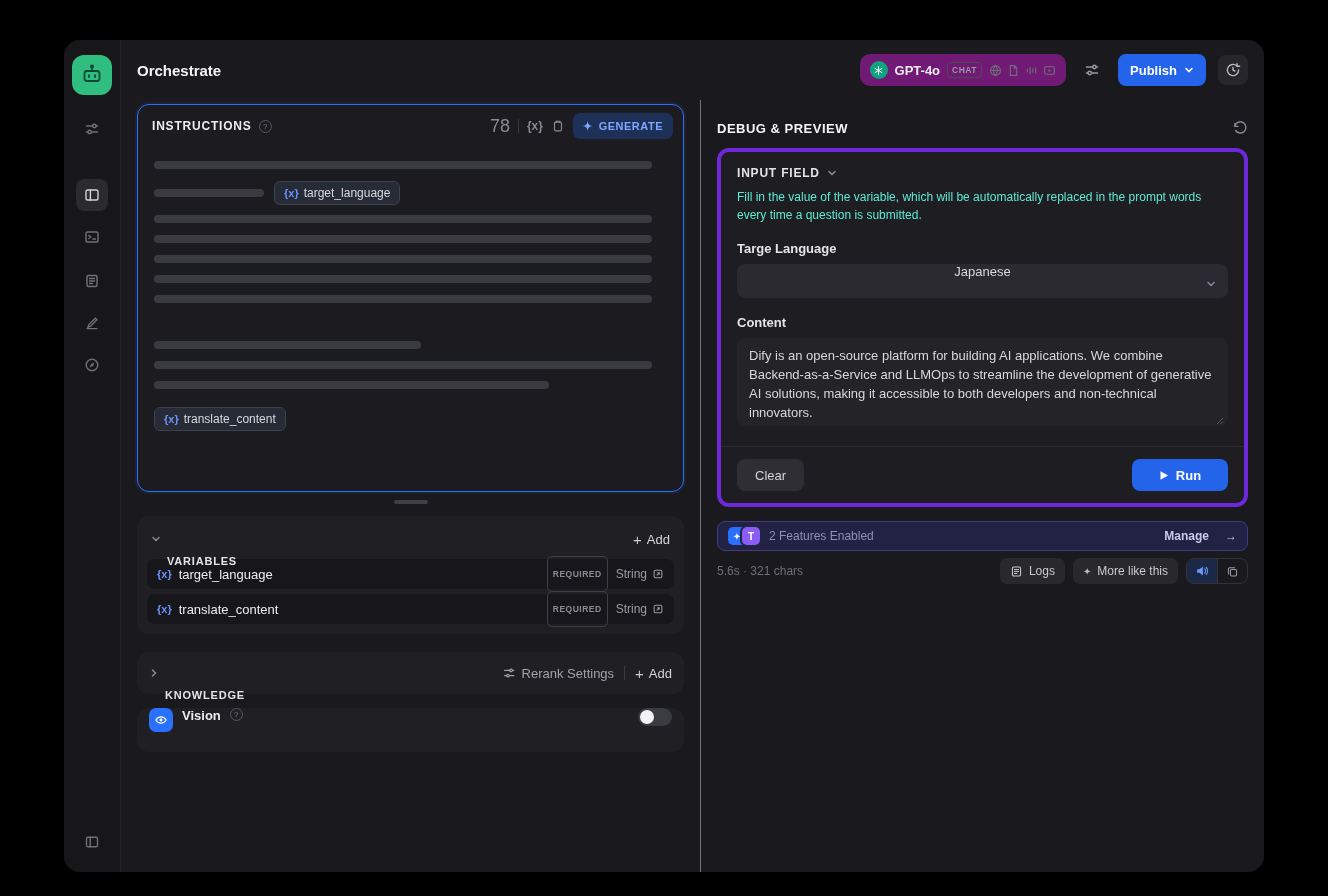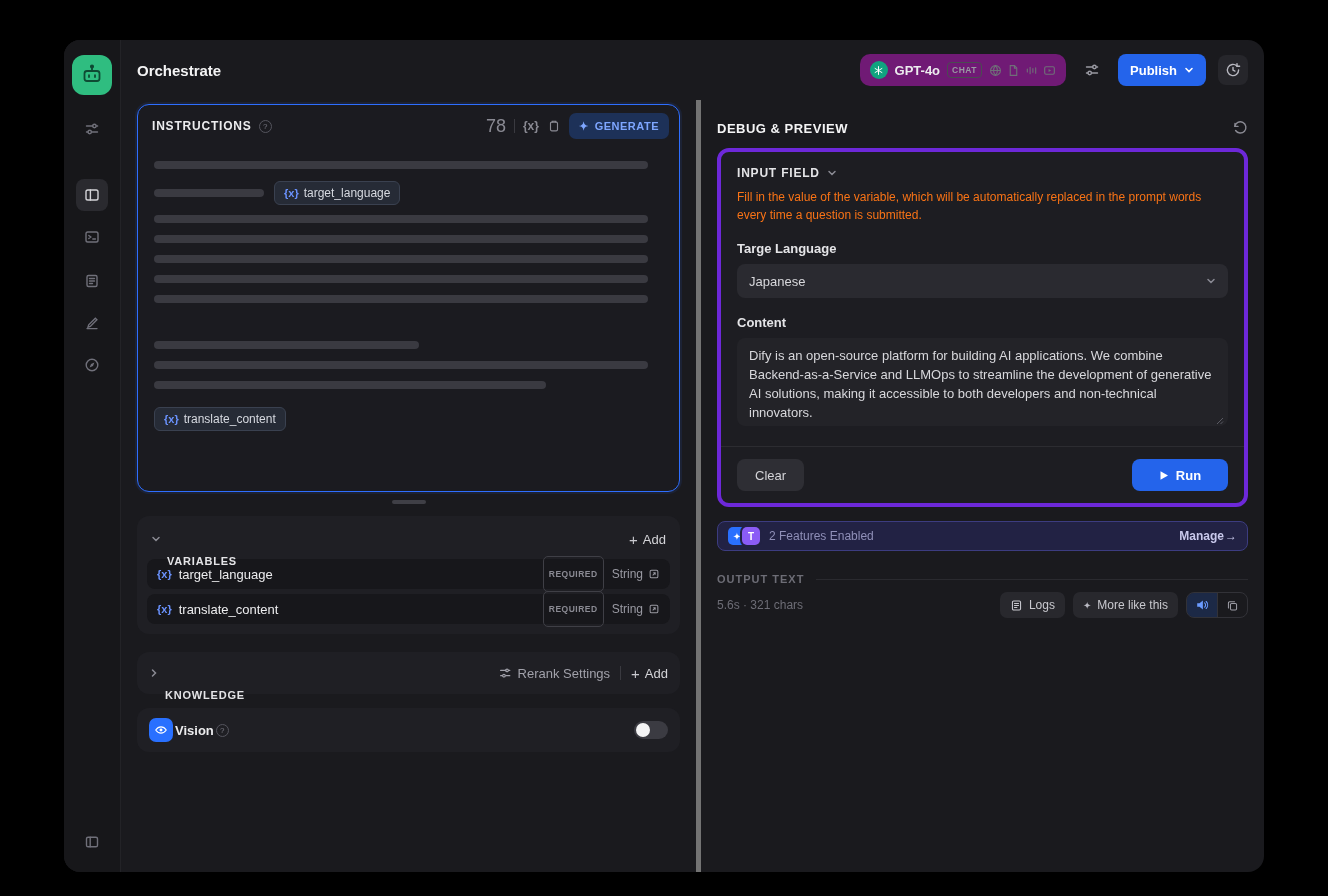--- a/index.html
+++ b/index.html
@@ -39,21 +39,21 @@
   .params-btn { width:28px; height:28px; border-radius:8px; display:flex; align-items:center;
     justify-content:center; color:#9a9aa3; cursor:pointer; }
   .publish-btn { display:flex; align-items:center; gap:7px; height:32px; padding:0 12px;
     background:#2464eb; color:#fff; font-size:13px; font-weight:600; border:none;
     border-radius:8px; cursor:pointer; }
   .history-btn { width:30px; height:30px; border-radius:8px; background:#26262b;
     display:flex; align-items:center; justify-content:center; color:#b8b8c0; cursor:pointer; }
 
   
   .main { position:absolute; left:57px; right:0; top:60px; bottom:0; display:flex; }
-  .left-col { width:580px; padding:4px 16px 16px; border-right:5px solid #737373; }
+  .left-col { width:580px; padding:4px 16px 16px; border-right:1px solid #737373; }
   .right-col { flex:1; padding:0 16px; }
 
   
   .instructions { height:388px; background:#1b1b20; border:1px solid #2e6eff;
     border-radius:12px; box-shadow:0 0 0 2px rgba(46,110,255,.10); display:flex; flex-direction:column; }
   .ins-header { display:flex; align-items:center; height:42px; padding:0 10px 0 14px; gap:7px; }
   .ins-title { font-size:12px; font-weight:700; letter-spacing:.8px; color:#ececee; }
   .help-dot { width:13px; height:13px; border:1px solid #55555e; border-radius:50%;
     display:flex; align-items:center; justify-content:center; font-size:8px;
     color:#7a7a84; cursor:pointer; }
@@ -89,43 +89,43 @@
   .var-row .pfx { font-size:11px; font-weight:700; color:#6b93ff; margin-right:7px; }
   .var-row .nm { font-size:13px; color:#ececee; }
   .var-row .right { margin-left:auto; display:flex; align-items:center; gap:8px; }
   .req-badge { font-size:8.5px; font-weight:700; letter-spacing:.5px; color:#8a8a93;
     border:1px solid #3f3f46; border-radius:5px; padding:12px 5px; }
   .type-lbl { display:flex; align-items:center; gap:5px; font-size:12px; color:#9a9aa3; cursor:pointer; }
   .knowledge { margin-top:18px; height:42px; display:flex; align-items:center; padding:0 12px; }
   .know-right { margin-left:auto; display:flex; align-items:center; gap:10px; }
   .rerank-btn { display:flex; align-items:center; gap:6px; background:none; border:none;
     color:#a1a1aa; font-size:13px; cursor:pointer; }
-  .vision-card { margin-top:14px; height:44px; display:flex; align-items:center;
-    gap:2px; padding:0 12px; }
+  .vision-card { margin-top:14px; height:44px; display:flex; 
+    gap:9px; padding:0 12px; }
   .vision-icon { width:24px; height:24px; border-radius:7px; background:#2970ff;
     display:flex; align-items:center; justify-content:center; }
   .vision-lbl { font-size:13px; font-weight:600; color:#ececee; }
   .toggle { margin-left:auto; width:34px; height:18px; border-radius:9px; background:#3b3b42;
     position:relative; cursor:pointer; }
   .toggle .knob { position:absolute; left:2px; top:2px; width:14px; height:14px;
     border-radius:50%; background:#f4f4f5; }
 
   
   .debug-head { margin-top:20px; display:flex; align-items:center; }
   .debug-title { font-size:13px; font-weight:700; letter-spacing:.5px; color:#f4f4f5; }
   .debug-head .icon-btn { margin-left:auto; }
 
   .input-card { margin-top:12px; background:#1d1d22; border:4px solid #6d28d9; border-radius:12px; }
   .input-card .body { padding:14px 16px 16px; }
   .if-head { display:flex; align-items:center; gap:7px; cursor:pointer; }
   .if-title { font-size:12px; font-weight:700; letter-spacing:.8px; color:#e4e4e7; }
-  .if-desc { margin-top:8px; font-size:12px; line-height:1.5; color:#f97316; max-width:520px; }
+  .if-desc { margin-top:8px; font-size:12px; line-height:1.5; color:#5eead4; max-width:520px; }
   .field-label { margin-top:17px; font-size:13px; font-weight:600; color:#e4e4e7; }
   .select { margin-top:8px; height:34px; background:#2a2a30; border-radius:8px;
-    display:flex; align-items:center; padding:0 12px; cursor:pointer; }
+    display:flex; align-items:center; padding:0 12px; cursor:pointer;flex-direction:column; }
   .select .val { font-size:13px; color:#d8d8dc; }
   .select .chev { margin-left:auto; }
   .textarea-wrap { position:relative; margin-top:8px; }
   textarea.content { width:100%; min-height:88px; background:#232328; border:none;
     border-radius:8px; padding:9px 12px; font-size:13px; line-height:1.45;
     color:#d8d8dc; resize:none; font-family:inherit; }
   .resize-corner { position:absolute; right:4px; bottom:5px; color:#5a5a63; }
   .card-footer { border-top:1px solid #2c2c31; padding:12px 16px; display:flex; align-items:center; }
   .clear-btn { height:32px; padding:0 18px; background:#2e2e34; border:none; border-radius:8px;
     font-size:13px; color:#d4d4d8; cursor:pointer; }
@@ -134,21 +134,21 @@
     font-size:13px; font-weight:600; color:#fff; cursor:pointer; }
 
   .features-bar { margin-top:14px; height:30px; background:#222244; border:1px solid #3c3c80;
     border-radius:8px; display:flex; align-items:center; padding:0 10px; }
   .feat-icons { display:flex; align-items:center; }
   .feat-icon { width:18px; height:18px; border-radius:5px; display:flex; align-items:center;
     justify-content:center; font-size:10px; color:#fff; }
   .feat-icon.blue { background:#2970ff; }
   .feat-icon.purple { background:#8b5cf6; margin-left:-4px; box-shadow:0 0 0 2px #222244; font-weight:700; }
   .feat-text { margin-left:9px; font-size:12px; color:#8f8fb8; }
-  .manage-btn { margin-left:auto; display:flex; align-items:center; gap:1px; background:none;
+  .manage-btn { margin-left:auto; display:flex; align-items:center; gap:16px; background:none;
     border:none; font-size:12px; font-weight:600; color:#c9c9ec; cursor:pointer; }
 
   .output-label-row { margin-top:22px; display:flex; align-items:center; gap:12px; }
   .output-label { font-size:11px; font-weight:600; letter-spacing:1px; color:#6d6d76; }
   .output-rule { flex:1; height:1px; background:#2a2a2f; }
   .output-card { margin-top:10px; background:#202025; border-radius:12px; padding:12px 16px; }
   .output-text { font-size:13.5px; line-height:1.6; color:#e8e8ea; }
   .stats-row { margin-top:7px; display:flex; align-items:center; }
   .stats { font-size:12px; color:#6d6d76; }
   .stats-actions { margin-left:auto; display:flex; align-items:center; gap:8px; }
@@ -479,24 +479,20 @@
           <span class="feat-icon blue">✦</span>
           <span class="feat-icon purple">T</span>
         </span>
         <span class="feat-text">2 Features Enabled</span>
         <button class="manage-btn">
           <span>Manage</span>
           <span>→</span>
         </button>
       </div>
 
-      <div class="output-label-row">
-        <span class="output-label">OUTPUT TEXT</span>
-        <span class="output-rule"></span>
-      </div>
 
 
       <div class="stats-row">
         <span class="stats">5.6s · 321 chars</span>
         <span class="stats-actions">
           <button class="chip-btn">
             <svg width="13" height="13" viewBox="0 0 16 16" stroke="currentColor" fill="none" stroke-width="1.3" stroke-linecap="round">
                 <rect x="3" y="2.5" width="10" height="11" rx="1.5"></rect>
                 <path d="M5.5 5.5h5M5.5 8h5M5.5 10.5h3"></path>
               </svg>

